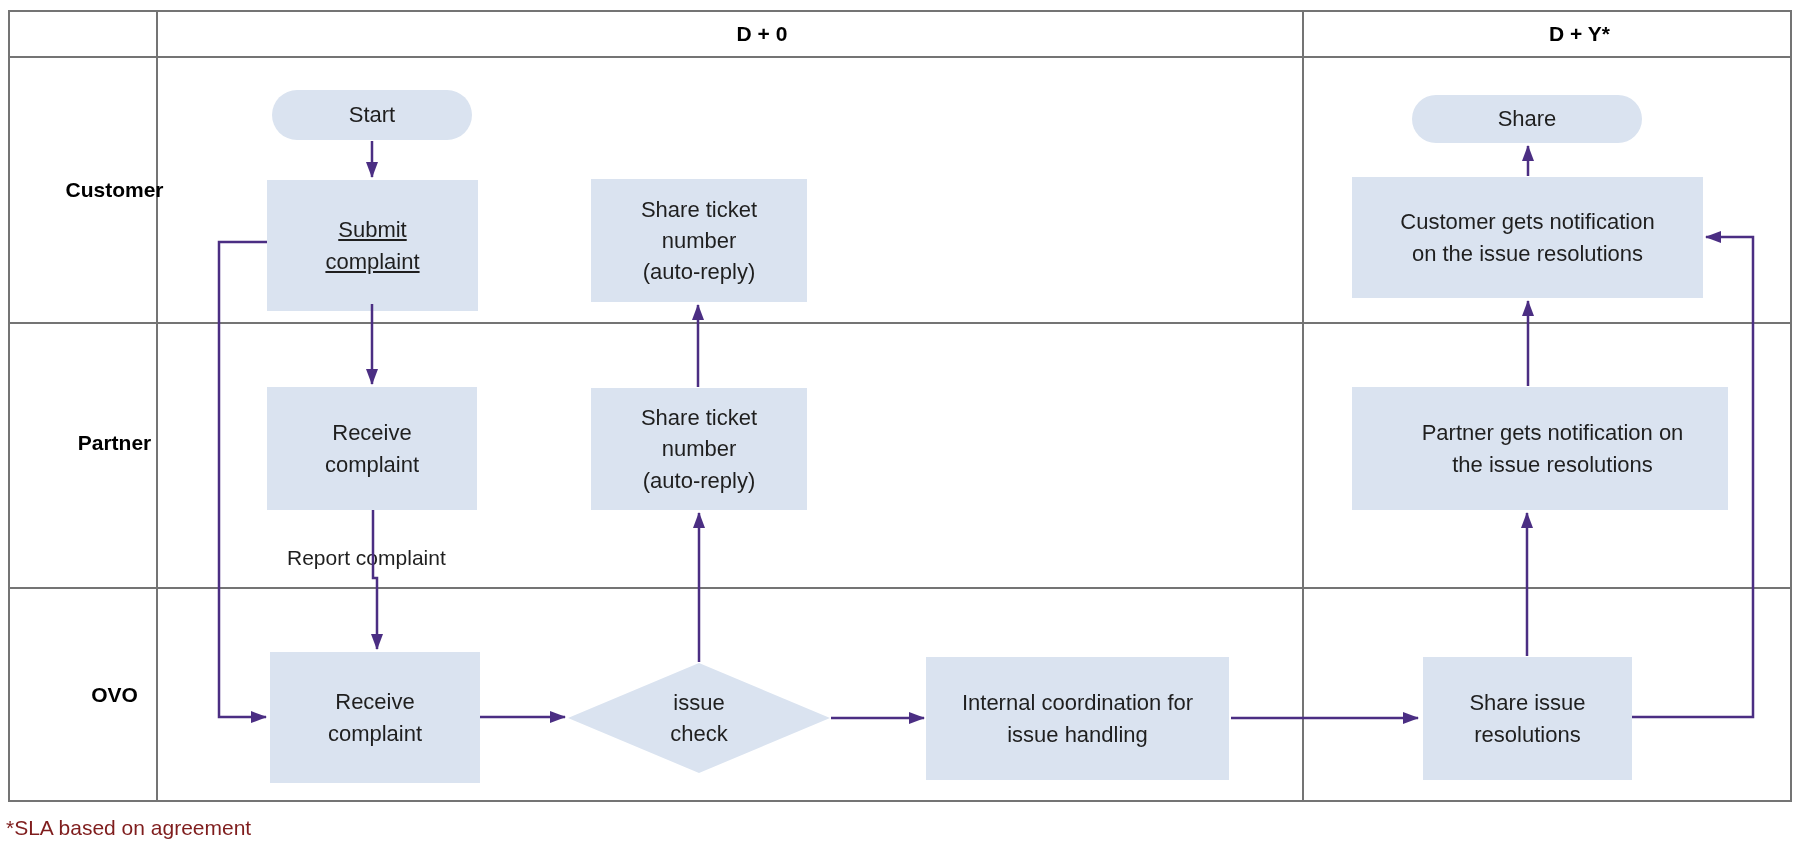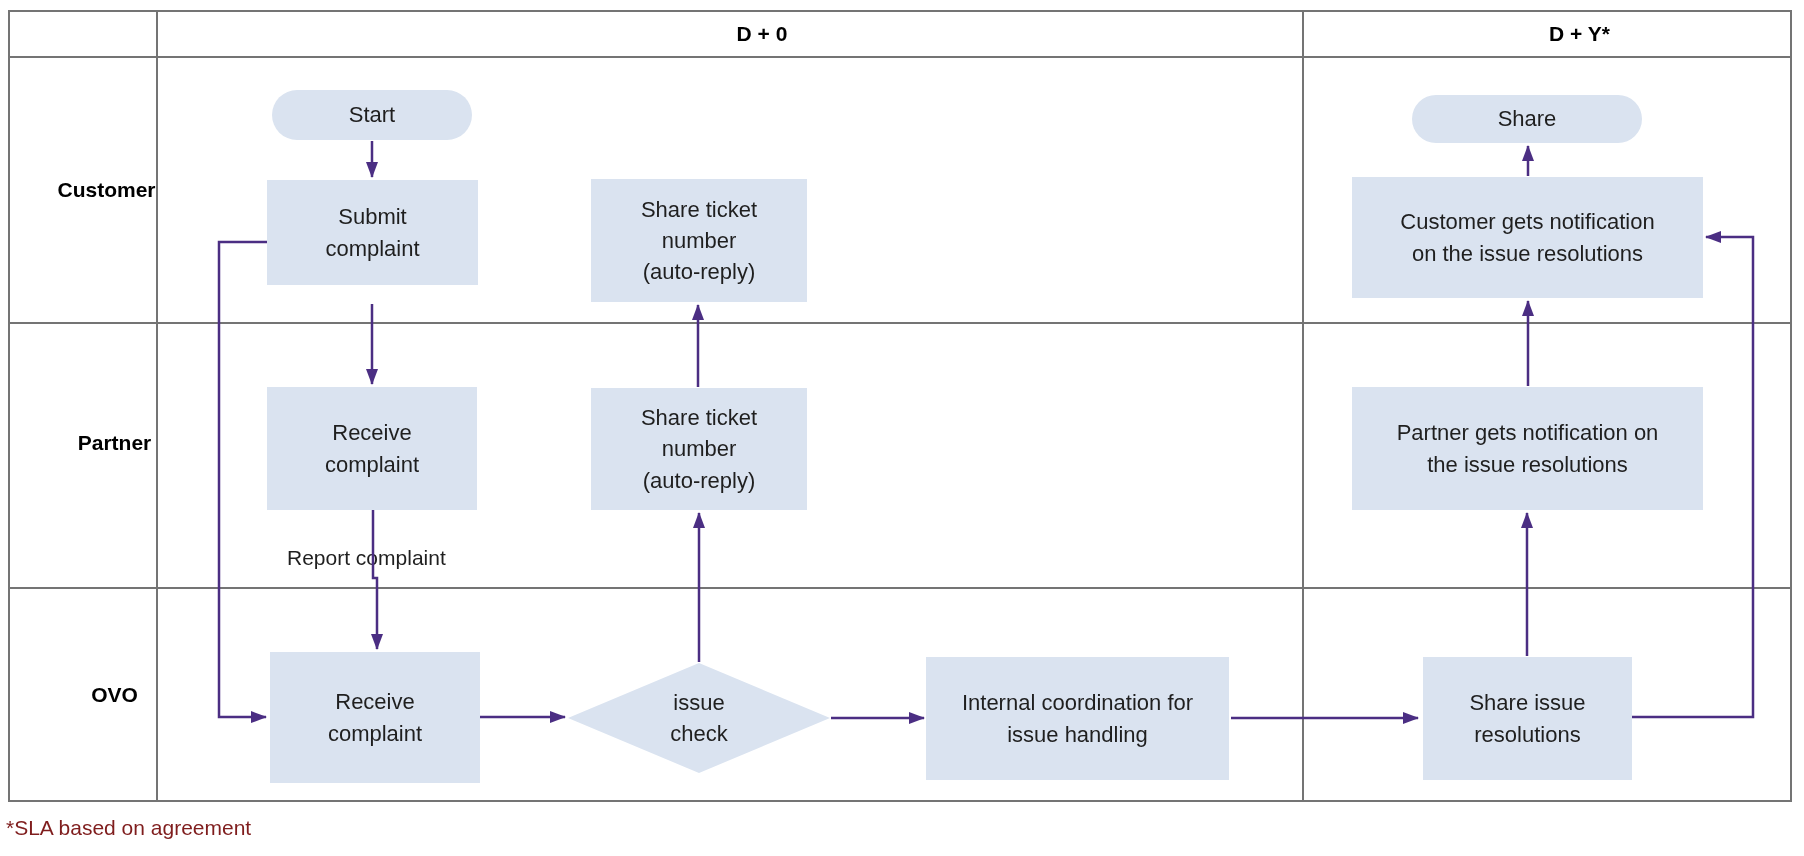--- a/index.html
+++ b/index.html
@@ -33,40 +33,40 @@
   <div class="grid-outer"></div>
   <div class="gridline" style="left:156px;top:10px;width:2px;height:792px;"></div>
   <div class="gridline" style="left:1302px;top:10px;width:2px;height:792px;"></div>
   <div class="gridline" style="left:8px;top:56px;width:1784px;height:2px;"></div>
   <div class="gridline" style="left:8px;top:322px;width:1784px;height:2px;"></div>
   <div class="gridline" style="left:8px;top:587px;width:1784px;height:2px;"></div>
 
   <div class="cell-label" style="left:157px;top:10px;width:1146px;height:47px;">D + 0</div>
   <div class="cell-label" style="left:1303px;top:10px;width:489px;height:47px;">D + Y*</div>
 
-  <div class="cell-label" style="left:0;top:57px;width:149px;height:266px;">Customer</div>
+  <div class="cell-label" style="left:8px;top:57px;width:149px;height:266px;">Customer</div>
   <div class="cell-label" style="left:8px;top:310px;width:149px;height:265px;">Partner</div>
   <div class="cell-label" style="left:8px;top:588px;width:149px;height:214px;">OVO</div>
 
   <div class="node pill" style="left:272px;top:90px;width:200px;height:50px;">Start</div>
-  <div class="node" style="left:267px;top:180px;width:211px;height:105px;">Submit
+  <div class="node" style="left:267px;top:180px;width:211px;height:131px;text-decoration:underline;">Submit
 complaint</div>
   <div class="node" style="left:591px;top:179px;width:216px;height:123px;">Share ticket
 number
 (auto-reply)</div>
   <div class="node pill" style="left:1412px;top:95px;width:230px;height:48px;">Share</div>
   <div class="node" style="left:1352px;top:177px;width:351px;height:121px;">Customer gets notification
 on the issue resolutions</div>
 
   <div class="node" style="left:267px;top:387px;width:210px;height:123px;">Receive
 complaint</div>
   <div class="node" style="left:591px;top:388px;width:216px;height:122px;">Share ticket
 number
 (auto-reply)</div>
-  <div class="node" style="left:1352px;top:387px;width:351px;height:123px;">Partner gets notification on
+  <div class="node" style="left:1352px;top:387px;width:351px;height:123px;padding-left:25px;">Partner gets notification on
 the issue resolutions</div>
 
   <div class="node" style="left:270px;top:652px;width:210px;height:131px;">Receive
 complaint</div>
   <div class="node diamond" style="left:568px;top:663px;width:262px;height:110px;">issue
 check</div>
   <div class="node" style="left:926px;top:657px;width:303px;height:123px;">Internal coordination for
 issue handling</div>
   <div class="node" style="left:1423px;top:657px;width:209px;height:123px;">Share issue
 resolutions</div>

